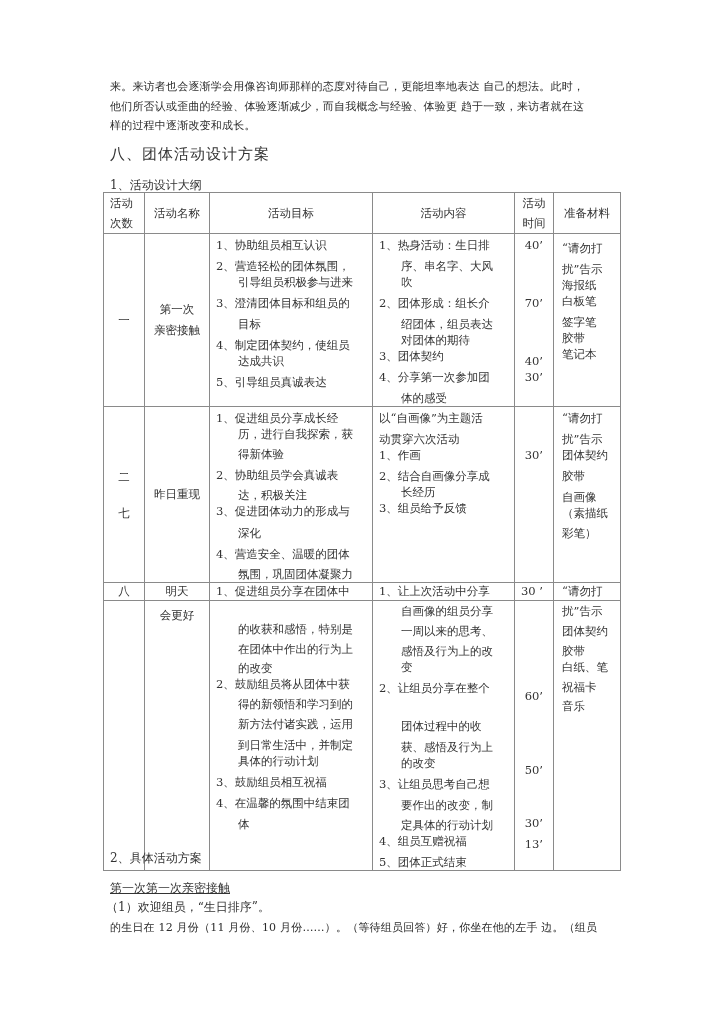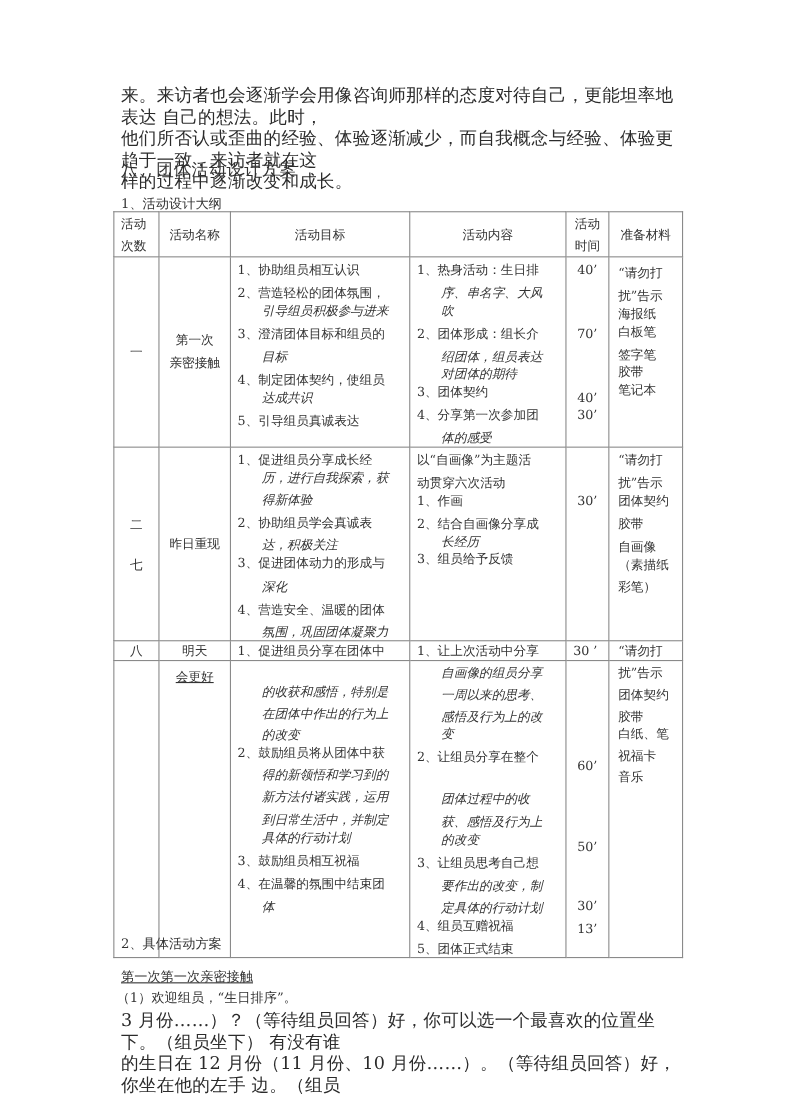--- a/index.html
+++ b/index.html
@@ -3,38 +3,38 @@
 <meta charset="utf-8">
 <style>
   html, body { margin: 0; padding: 0; background: #ffffff; }
   body {
     width: 720px; height: 1018px; position: relative; overflow: hidden;
     font-family: "DejaVu Serif", "Liberation Serif", serif;
     color: #2b2b2b;
   }
   .para {
     position: absolute; left: 110px; width: 515px;
-    font-size: 16px; line-height: 19.5px; letter-spacing: 0.2px;
+    font-size: 11px; line-height: 19.5px; letter-spacing: 0.2px;
   }
   .h1 { position: absolute; left: 110px; top: 145px; font-size: 15px; letter-spacing: 1px; color: #333; }
   .h2 { position: absolute; left: 110px; font-size: 12px; color: #333; }
   table.outline {
     position: absolute; left: 103px; top: 192px;
     border-collapse: collapse; table-layout: fixed;
     font-size: 11.5px; color: #333;
   }
   table.outline td, table.outline th {
     border: 1px solid #8a8a8a; vertical-align: top; padding: 0;
     font-weight: normal;
   }
   th { text-align: center; vertical-align: middle !important; line-height: 20px; }
   .cell-center { text-align: center; }
   .cell-mid { vertical-align: middle !important; }
   .item { line-height: 16px; padding-left: 6px; }
-  .item .cont { padding-left: 22px; display: block; font-style: italic; }
+  .item .cont { padding-left: 22px; display: block; }
   .gap { height: 5px; }
   .time { text-align: right; padding-right: 10px; line-height: 16px; }
   .mat { line-height: 16px; padding-left: 8px; }
 </style>
 </head>
 <body>
 
 <div class="para" style="top:77px;">
   <div>来。来访者也会逐渐学会用像咨询师那样的态度对待自己，更能坦率地表达 自己的想法。此时，</div>
   <div>他们所否认或歪曲的经验、体验逐渐减少，而自我概念与经验、体验更 趋于一致，来访者就在这</div>
@@ -162,21 +162,21 @@
     <td>
           <div class="time">30 ’</div>
         </td>
     <td>
           <div class="mat">“请勿打</div>
         </td>
   </tr>
 
   <tr style="height:248px;">
     <td></td>
-    <td class="cell-center" style="line-height:16px;padding-top:6px;text-decoration:underline;">会更好</td>
+    <td class="cell-center" style="line-height:16px;padding-top:6px;">会更好</td>
     <td style="padding-top:20px;">
       <div class="item">
             <span class="cont" style="padding-left:22px">的收获和感悟，特别是</span>
             <span class="cont" style="margin-top:4px">在团体中作出的行为上</span>
             <span class="cont" style="margin-top:3px">的改变</span>
           </div>
       <div class="item"><span>2、鼓励组员将从团体中获</span><span class="cont" style="margin-top:4px">得的新领悟和学习到的</span><span class="cont" style="margin-top:4px">新方法付诸实践，运用</span><span class="cont" style="margin-top:5px">到日常生活中，并制定</span><span class="cont">具体的行动计划</span></div>
           <div class="gap"></div>
       <div class="item"><span>3、鼓励组员相互祝福</span></div>
           <div class="gap"></div>
@@ -217,16 +217,15 @@
     </td>
   </tr>
 </tbody>
   </table>
 
 <div class="h2" style="top:850px;">2、具体活动方案</div>
 <div class="h2" style="top:880px;text-decoration:underline;">第一次第一次亲密接触</div>
 <div class="h2" style="top:899px;left:106px;">（1）欢迎组员，“生日排序”。</div>
 
 <div class="para" style="top:918px;">
-  <div>3 月份……）？（等待组员回答）好，你可以选一个最喜欢的位置坐下。（组员坐下） 有没有谁</div>
   <div>的生日在 12 月份（11 月份、10 月份……）。（等待组员回答）好，你坐在他的左手 边。（组员</div>
 
 </div>
 
 </body></html>

